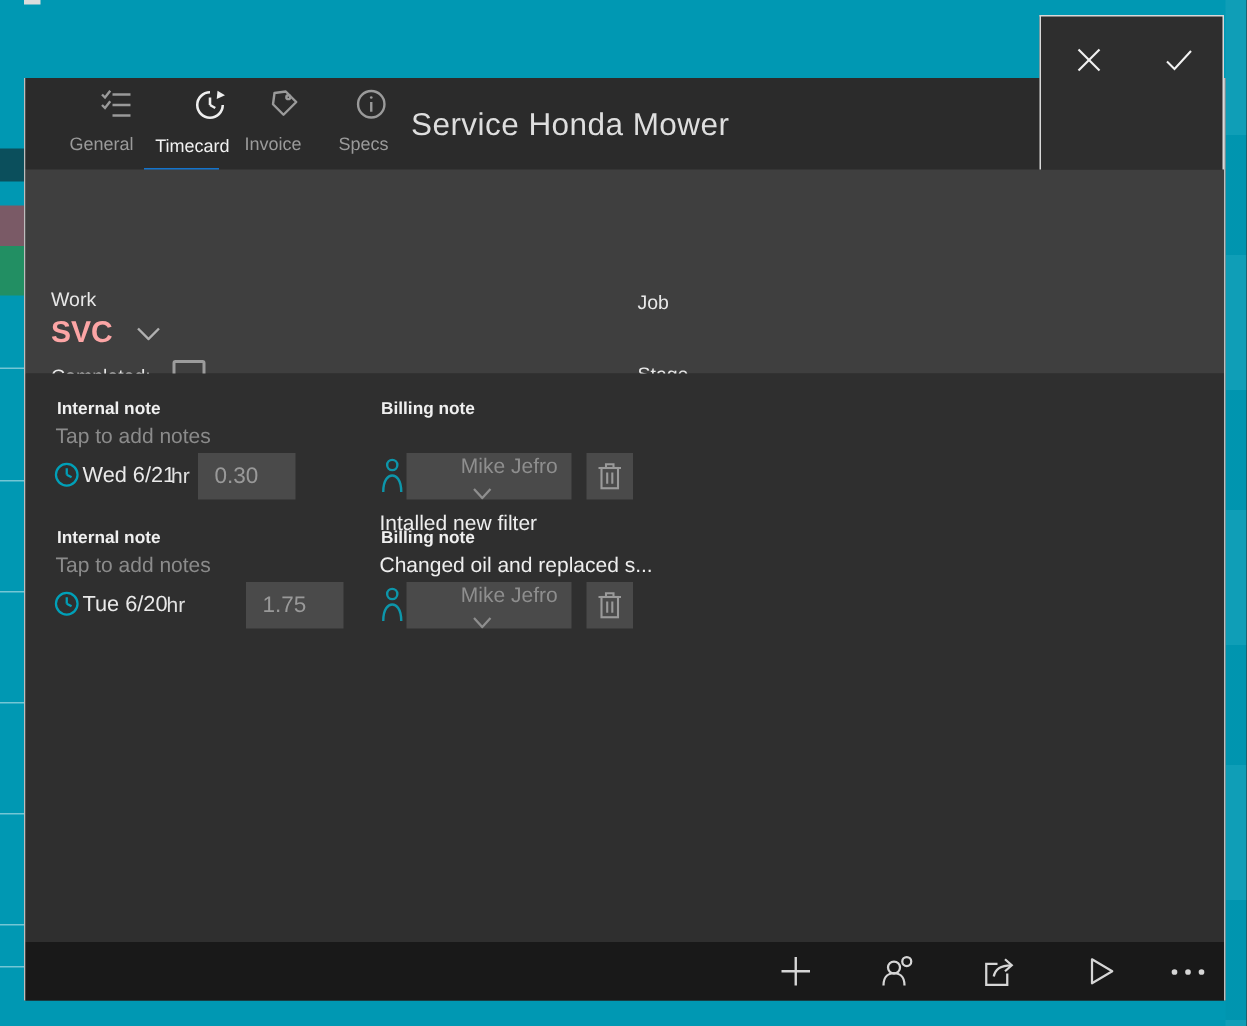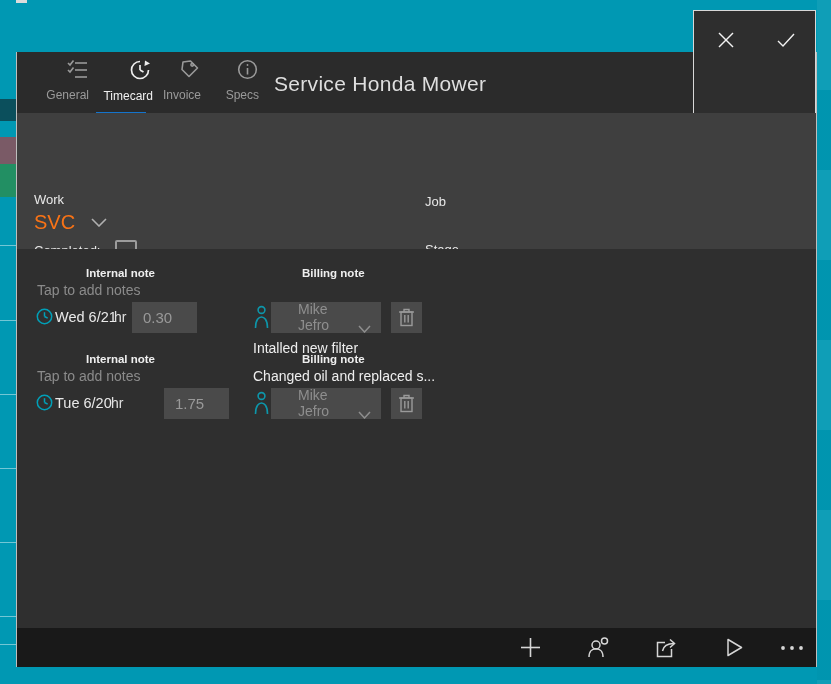--- a/index.html
+++ b/index.html
@@ -46,33 +46,33 @@
   .popup { position:absolute; left:693px; top:10px; width:123px; height:103px; background:#2e2e2e;
            border-left:1px solid #d8d8d8; border-top:1px solid #d8d8d8; border-right:1px solid #d8d8d8; z-index:5; }
   .popup .pbtn { position:absolute; top:10px; width:40px; height:38px; display:flex; align-items:center; justify-content:center; cursor:pointer; }
   .popup .pbtn-close   { left:12px; }
   .popup .pbtn-confirm { left:72px; }
 
   
   .flabel { position:absolute; font-size:13px; color:#e8e8e8; }
   .fbig   { position:absolute; font-size:20px; color:#8b8b8b; }
   .work-dd { position:absolute; left:17px; top:98px; display:flex; align-items:center; gap:16px; cursor:pointer; }
-  .work-value { font-size:20px; color:#f97316; }
+  .work-value { font-size:20px; color:#fca5a5;font-weight:bold; }
   .checkbox { position:absolute; left:98px; top:127px; width:22px; height:22px; border:2px solid #9c9c9c; border-radius:2px; background:transparent; cursor:pointer; }
 
   
-  .note-label { position:absolute; font-size:11.5px; font-weight:bold; color:#efefef;margin-left:48px; }
+  .note-label { position:absolute; font-size:11.5px; font-weight:bold; color:#efefef; }
   .note-ph    { position:absolute; font-size:14px; color:#8b8b8b; cursor:pointer; }
   .note-txt   { position:absolute; font-size:14px; color:#eeeeee; cursor:pointer; white-space:nowrap; }
   .date-row   { position:absolute; display:flex; align-items:center; gap:2px; cursor:pointer; }
   .date-txt   { font-size:14.5px; color:#e9e9e9; }
   .hr-label   { position:absolute; font-size:14px; color:#e0e0e0; }
   .hours-box  { position:absolute; width:65px; height:31px; background:#4a4a4a; border:none; color:#999999;
                 font-size:15px; font-family:"Liberation Sans",sans-serif; padding-left:11px; }
-  .tech-dd    { position:absolute; width:110px; height:31px; background:#4a4a4a; display:flex; align-items:flex-end; cursor:pointer; }
+  .tech-dd    { position:absolute; width:110px; height:31px; background:#4a4a4a; display:flex; align-items:center; cursor:pointer;flex-direction:column; }
   .tech-name  { font-size:14px; color:#8e8e8e; margin-left:27px; flex:1; }
   .tech-chev  { margin-right:10px; }
   .trash-btn  { position:absolute; width:31px; height:31px; background:#4a4a4a; display:flex; align-items:center; justify-content:center; cursor:pointer; }
   .person-ic  { position:absolute; }
   .clock-ic   { display:block; }
 
   
   .bbtn { position:absolute; top:0; width:44px; height:39px; display:flex; align-items:center; justify-content:center; cursor:pointer; }
   .bbtn-add    { left:491px; }
   .bbtn-person { left:559px; }

